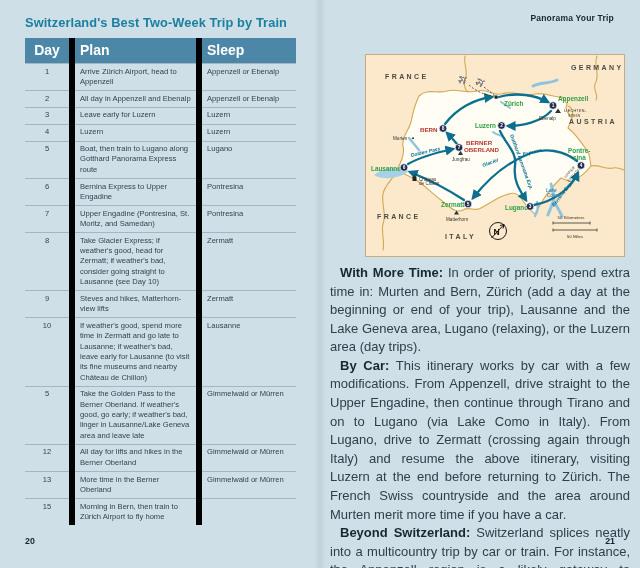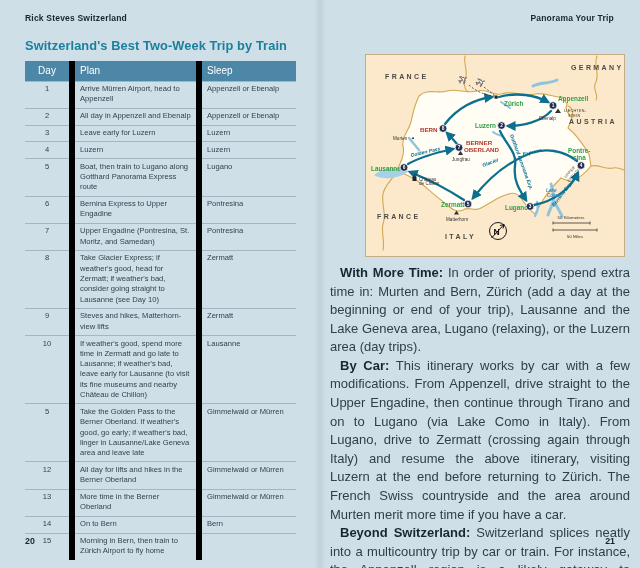--- a/index.html
+++ b/index.html
@@ -18,21 +18,21 @@
   .page{position:absolute;top:0;height:568px;}
   .page-left{left:0;width:320px;}
   .page-right{left:320px;width:320px;}
   .running-head{font-size:8.5px;font-weight:bold;color:#16272f;letter-spacing:.2px;}
   .page-left .running-head{margin:13px 0 0 25px;}
   .page-right .running-head{margin:13px 26px 0 0;text-align:right;}
   .title{margin:15px 0 0 25px;font-size:12.8px;font-weight:bold;color:var(--accent);letter-spacing:.1px;}
   table.itin{margin:8px 0 0 25px;width:271px;border-collapse:collapse;
     font-size:7.6px;line-height:1.36;color:#33434d;}
   table.itin th{background:var(--thead);color:#fff;text-align:left;
-    font-size:10px;font-weight:normal;padding:3px 5px;}
+    font-size:14px;font-weight:bold;padding:3px 5px;}
   table.itin th.c-day{width:34px;text-align:center;}
   table.itin th.c-sleep{width:84px;}
   table.itin td{border-top:1px solid #a2b7c2;padding:2.5px 5px 3px;vertical-align:top;}
   table.itin td+td,table.itin th+th{border-left:6px solid #000000;}
   table.itin td.day{text-align:center;}
   .alt{margin:8px 0 0 25px;width:277px;font-size:7.6px;line-height:1.42;text-align:justify;}
   .pagenum{position:absolute;bottom:22px;font-size:8.8px;font-weight:bold;color:#16272f;}
   .pagenum.pn-left{left:25px;}
   .pagenum.pn-right{right:25px;}
   .map-wrap{margin:31px 0 0 45px;width:260px;height:203px;position:relative;}
@@ -63,36 +63,35 @@
   .scalebar{fill:none;stroke:#333;stroke-width:.8;}
   .compass{fill:none;stroke:#1a1a1a;stroke-width:1;}
   .plane{font-size:12px;fill:#fff;stroke:#444;stroke-width:.5;}
 </style>
 </head>
 <body>
 
 <div class="seam"></div>
 
 <div class="page page-left">
-  <div class="running-head">Rick Steves Switzerland</div>
   <div class="title">Switzerland's Best Two-Week Trip by Train</div>
 
   <table class="itin">
     <thead>
       <tr>
         <th class="c-day">Day</th>
         <th class="c-plan">Plan</th>
         <th class="c-sleep">Sleep</th>
       </tr>
     </thead>
     <tbody>
 
         <tr>
           <td class="day">1</td>
-          <td class="plan">Arrive Mürren Airport, head to Appenzell</td>
+          <td class="plan">Arrive Zürich Airport, head to Appenzell</td>
           <td class="sleep">Appenzell or Ebenalp</td>
         </tr>
 
         <tr>
           <td class="day">2</td>
           <td class="plan">All day in Appenzell and Ebenalp</td>
           <td class="sleep">Appenzell or Ebenalp</td>
         </tr>
 
         <tr>
@@ -154,25 +153,20 @@
           <td class="plan">All day for lifts and hikes in the Berner Oberland</td>
           <td class="sleep">Gimmelwald or Mürren</td>
         </tr>
 
         <tr>
           <td class="day">13</td>
           <td class="plan">More time in the Berner Oberland</td>
           <td class="sleep">Gimmelwald or Mürren</td>
         </tr>
 
-        <tr>
-          <td class="day">14</td>
-          <td class="plan">On to Bern</td>
-          <td class="sleep">Bern</td>
-        </tr>
 
         <tr>
           <td class="day">15</td>
           <td class="plan">Morning in Bern, then train to Zürich Airport to fly home</td>
           <td class="sleep"></td>
         </tr>
       </tbody>
   </table>
 
 

